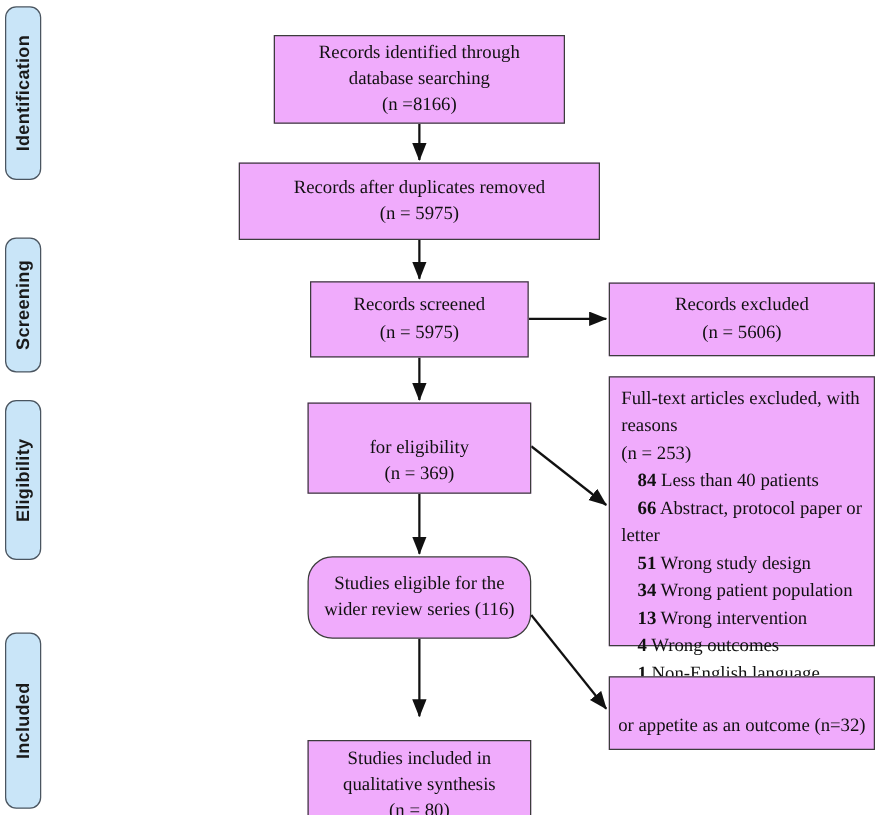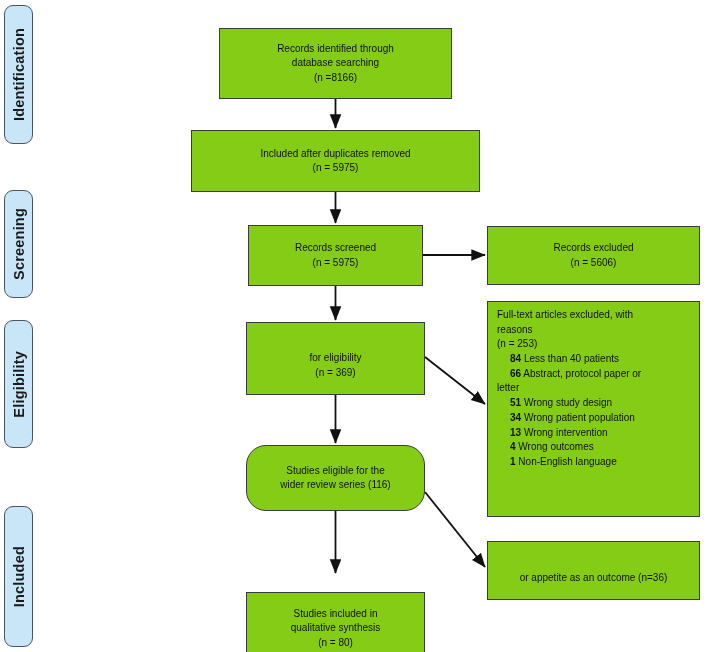--- a/index.html
+++ b/index.html
@@ -34,30 +34,31 @@
     font-weight: bold;
     color: #1a1a1a;
     letter-spacing: 0.2px;
     white-space: nowrap;
   }
 
   
   .box {
     position: absolute;
     box-sizing: border-box;
-    background: #84cc16;
+    background: #f0abfc;
     border: 1.6px solid #3c3c3c;
     display: flex;
     align-items: center;
     justify-content: center;
-    font-size: 10px;
+    font-size: 15px;
     color: #111111;
     line-height: 1.42;
     text-align: center;
     padding: 2px 6px;
+    font-family: Liberation Serif, serif;
   }
   .box.left-align {
     text-align: left;
     justify-content: flex-start;
     align-items: flex-start;
     padding: 6px 8px 4px 9px;
     line-height: 1.47;
   }
   .box .txt { display: block; width: 100%; }
   .reason-line { display: block; white-space: nowrap; }
@@ -119,21 +120,21 @@
   <div class="box" style="left:219px; top:28px; width:233px; height:71px;">
     <span class="txt">
       <span>Records identified through</span><br>
       <span>database searching</span><br>
       <span>(n =8166)</span>
     </span>
   </div>
 
   <div class="box" style="left:191px; top:130px; width:289px; height:62px;">
     <span class="txt">
-      <span>Included after duplicates removed</span><br>
+      <span>Records after duplicates removed</span><br>
       <span>(n = 5975)</span>
     </span>
   </div>
 
   <div class="box" style="left:248px; top:225px; width:175px; height:61px;">
     <span class="txt">
       <span>Records screened</span><br>
       <span>(n = 5975)</span>
     </span>
   </div>
@@ -172,21 +173,21 @@
   <div class="box" style="left:246px; top:445px; width:179px; height:66px;border-radius:20px;">
     <span class="txt">
       <span>Studies eligible for the</span><br>
       <span>wider review series (116)</span>
     </span>
   </div>
 
   <div class="box" style="left:487px; top:541px; width:213px; height:59px;">
     <span class="txt">
       <br>
-      <span>or appetite as an outcome (n=36)</span>
+      <span>or appetite as an outcome (n=32)</span>
     </span>
   </div>
 
   <div class="box" style="left:246px; top:592px; width:179px; height:73px;">
     <span class="txt">
       <span>Studies included in</span><br>
       <span>qualitative synthesis</span><br>
       <span>(n = 80)</span>
     </span>
   </div>

